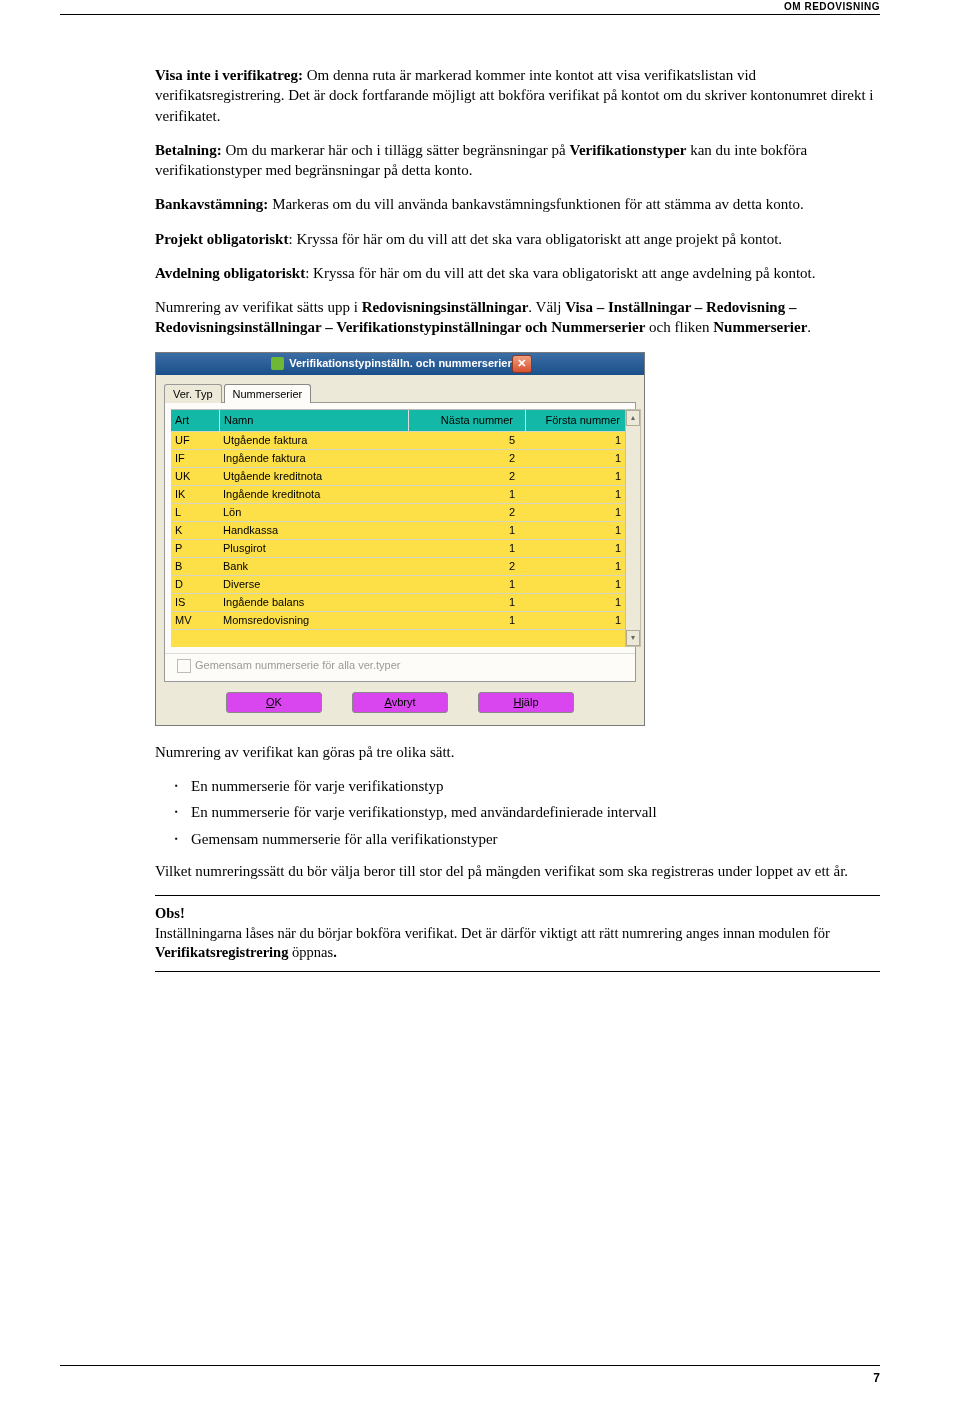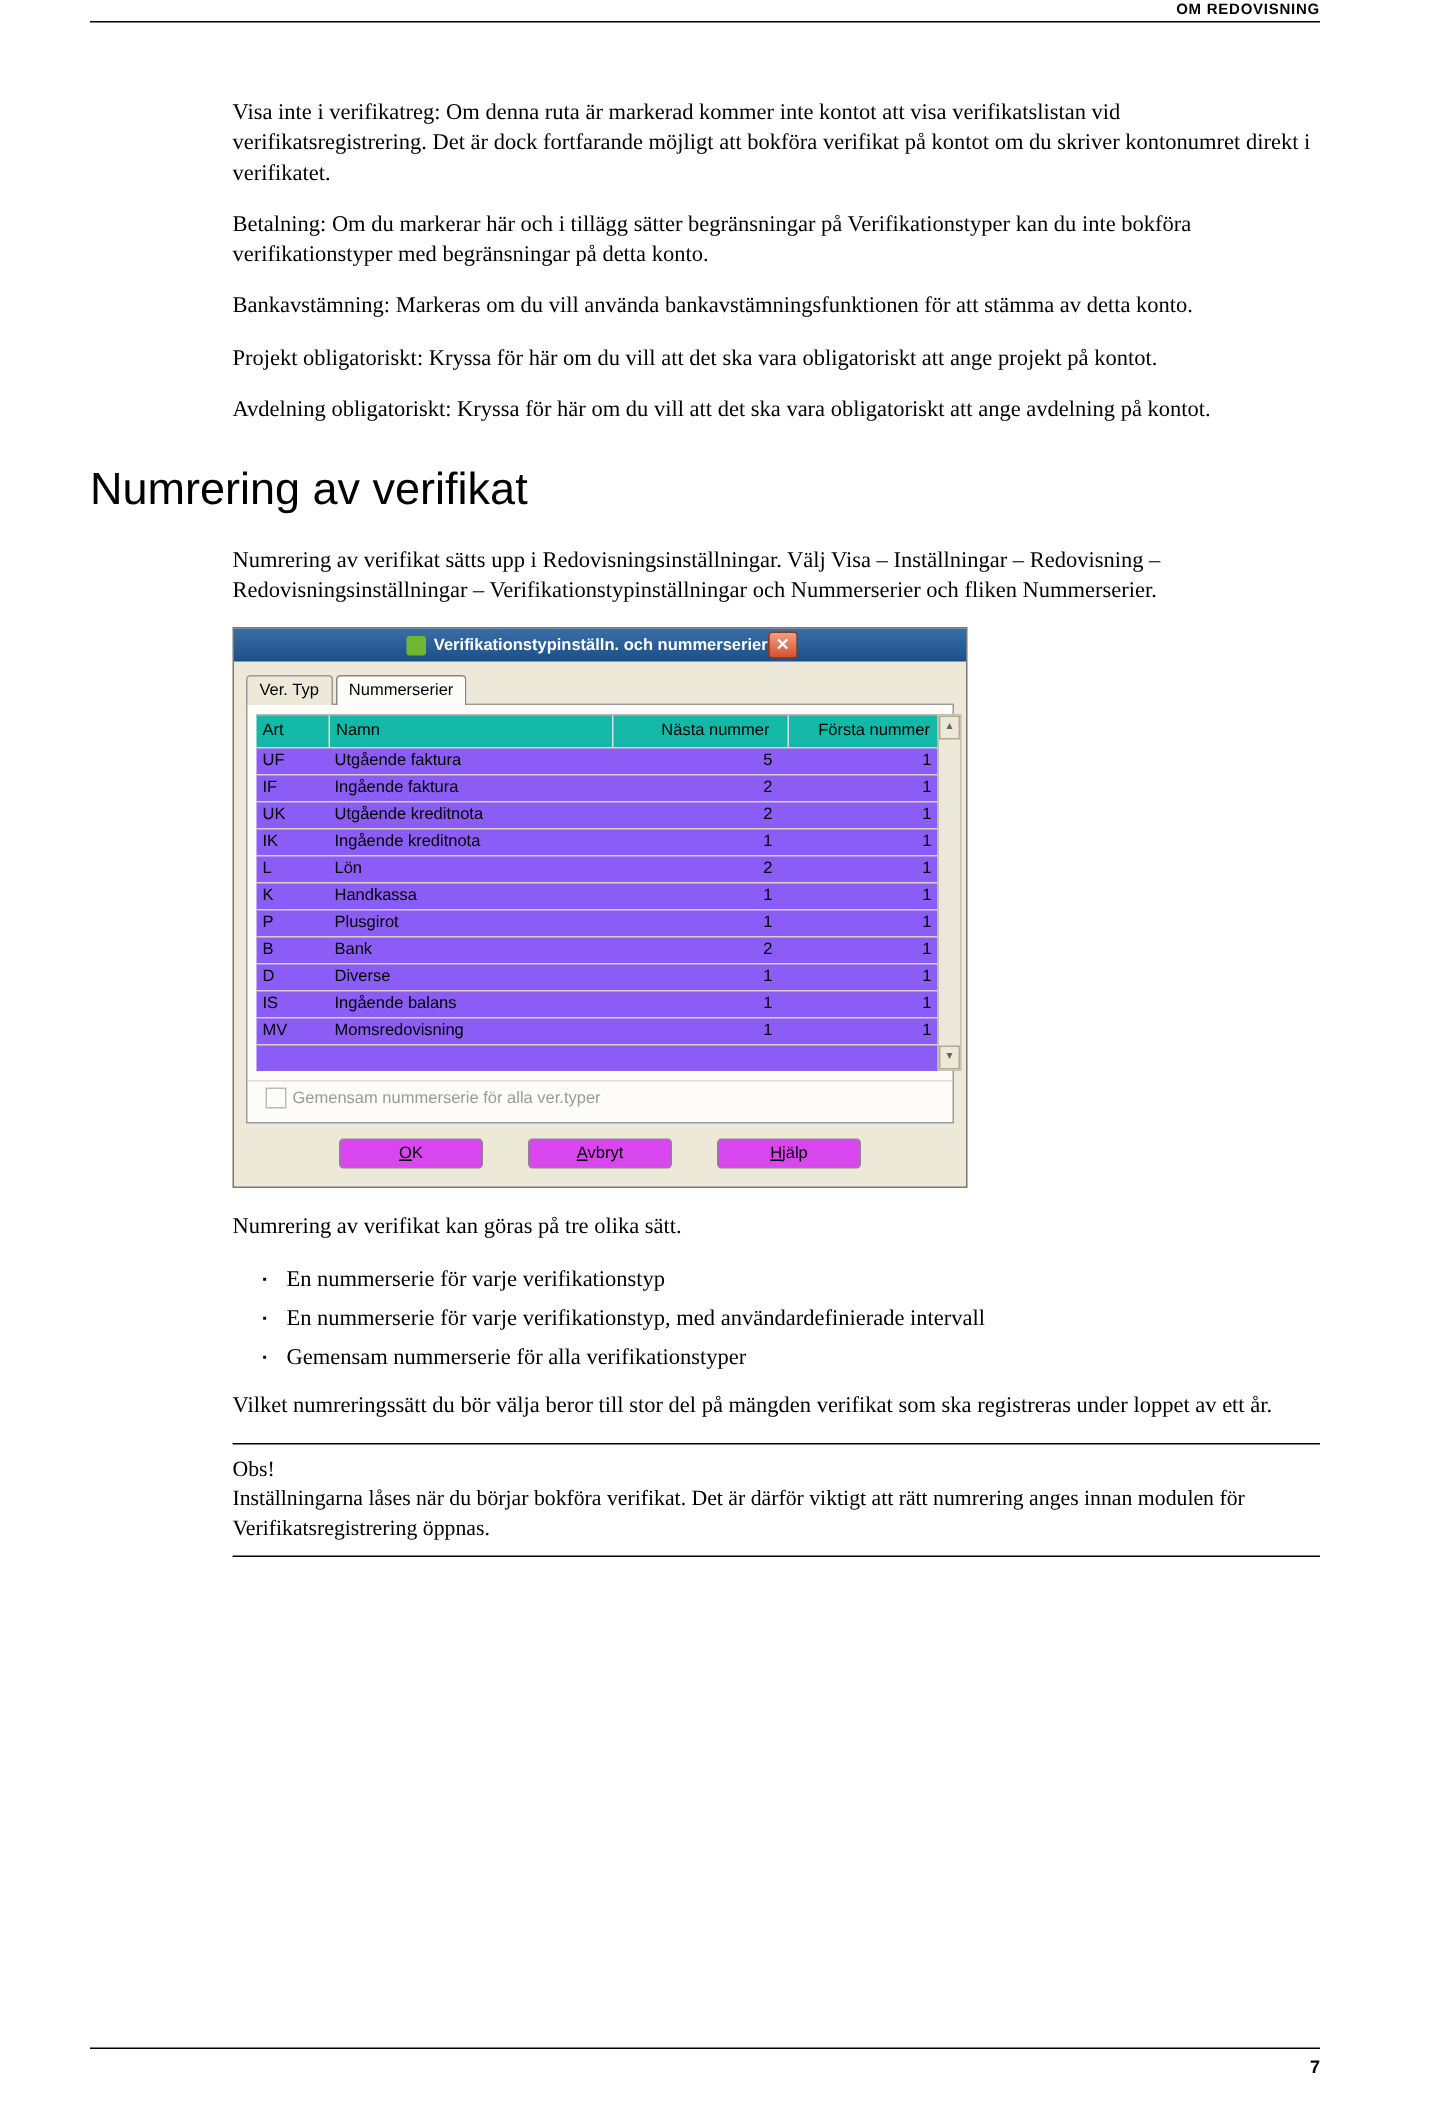--- a/index.html
+++ b/index.html
@@ -34,21 +34,21 @@
     right: 80px;
     height: 1px;
     background: #000;
   }
   .body-para {
     margin: 0 0 14px 95px;
   }
   .first-para {
     margin-top: 55px;
   }
-  .bold { font-weight: normal; }
+  .bold { font-weight: bold; }
   h2.section {
     font-family: Arial, Helvetica, sans-serif;
     font-weight: normal;
     font-size: 30px;
     margin: 24px 0 16px 0;
   }
   .dialog-wrap {
     margin: 0 0 16px 95px;
   }
   
@@ -136,21 +136,21 @@
   .grid-header .c {
     border-right: 1px solid #ddd;
     padding: 3px 4px;
   }
   .c-art { width: 40px; }
   .c-namn { flex: 1; }
   .c-nn { width: 100px; text-align:right; padding-right: 12px !important; }
   .c-fn { width: 90px; text-align:right; padding-right: 8px !important; }
   .grid-row {
     border-top: 1px solid #d8d4c4;
-    background: #8b5cf6;
+    background: #fde047;
     height: 18px;
   }
   .grid-row .c { padding: 1px 4px; }
   .grid-row.empty { height: 18px; }
   .scrollbar {
     position: absolute;
     right: -12px;
     top: 0;
     width: 16px;
     bottom: 0;
@@ -257,21 +257,20 @@
   </p>
 
   <p class="body-para">
     <span class="bold">Projekt obligatoriskt</span><span>: Kryssa för här om du vill att det ska vara obligatoriskt att ange projekt på kontot.</span>
   </p>
 
   <p class="body-para">
     <span class="bold">Avdelning obligatoriskt</span><span>: Kryssa för här om du vill att det ska vara obligatoriskt att ange avdelning på kontot.</span>
   </p>
 
-  <h2 class="section">Numrering av verifikat</h2>
 
   <p class="body-para">
     <span>Numrering av verifikat sätts upp i </span><span class="bold">Redovisningsinställningar</span><span>. Välj </span><span class="bold">Visa – Inställningar – Redovisning – Redovisningsinställningar – Verifikationstypinställningar och Nummerserier</span><span> och fliken </span><span class="bold">Nummerserier</span><span>.</span>
   </p>
 
   <div class="dialog-wrap">
     <div class="win">
       <div class="titlebar">
         <div class="titlebar-left">
           <span class="title-icon"></span>

